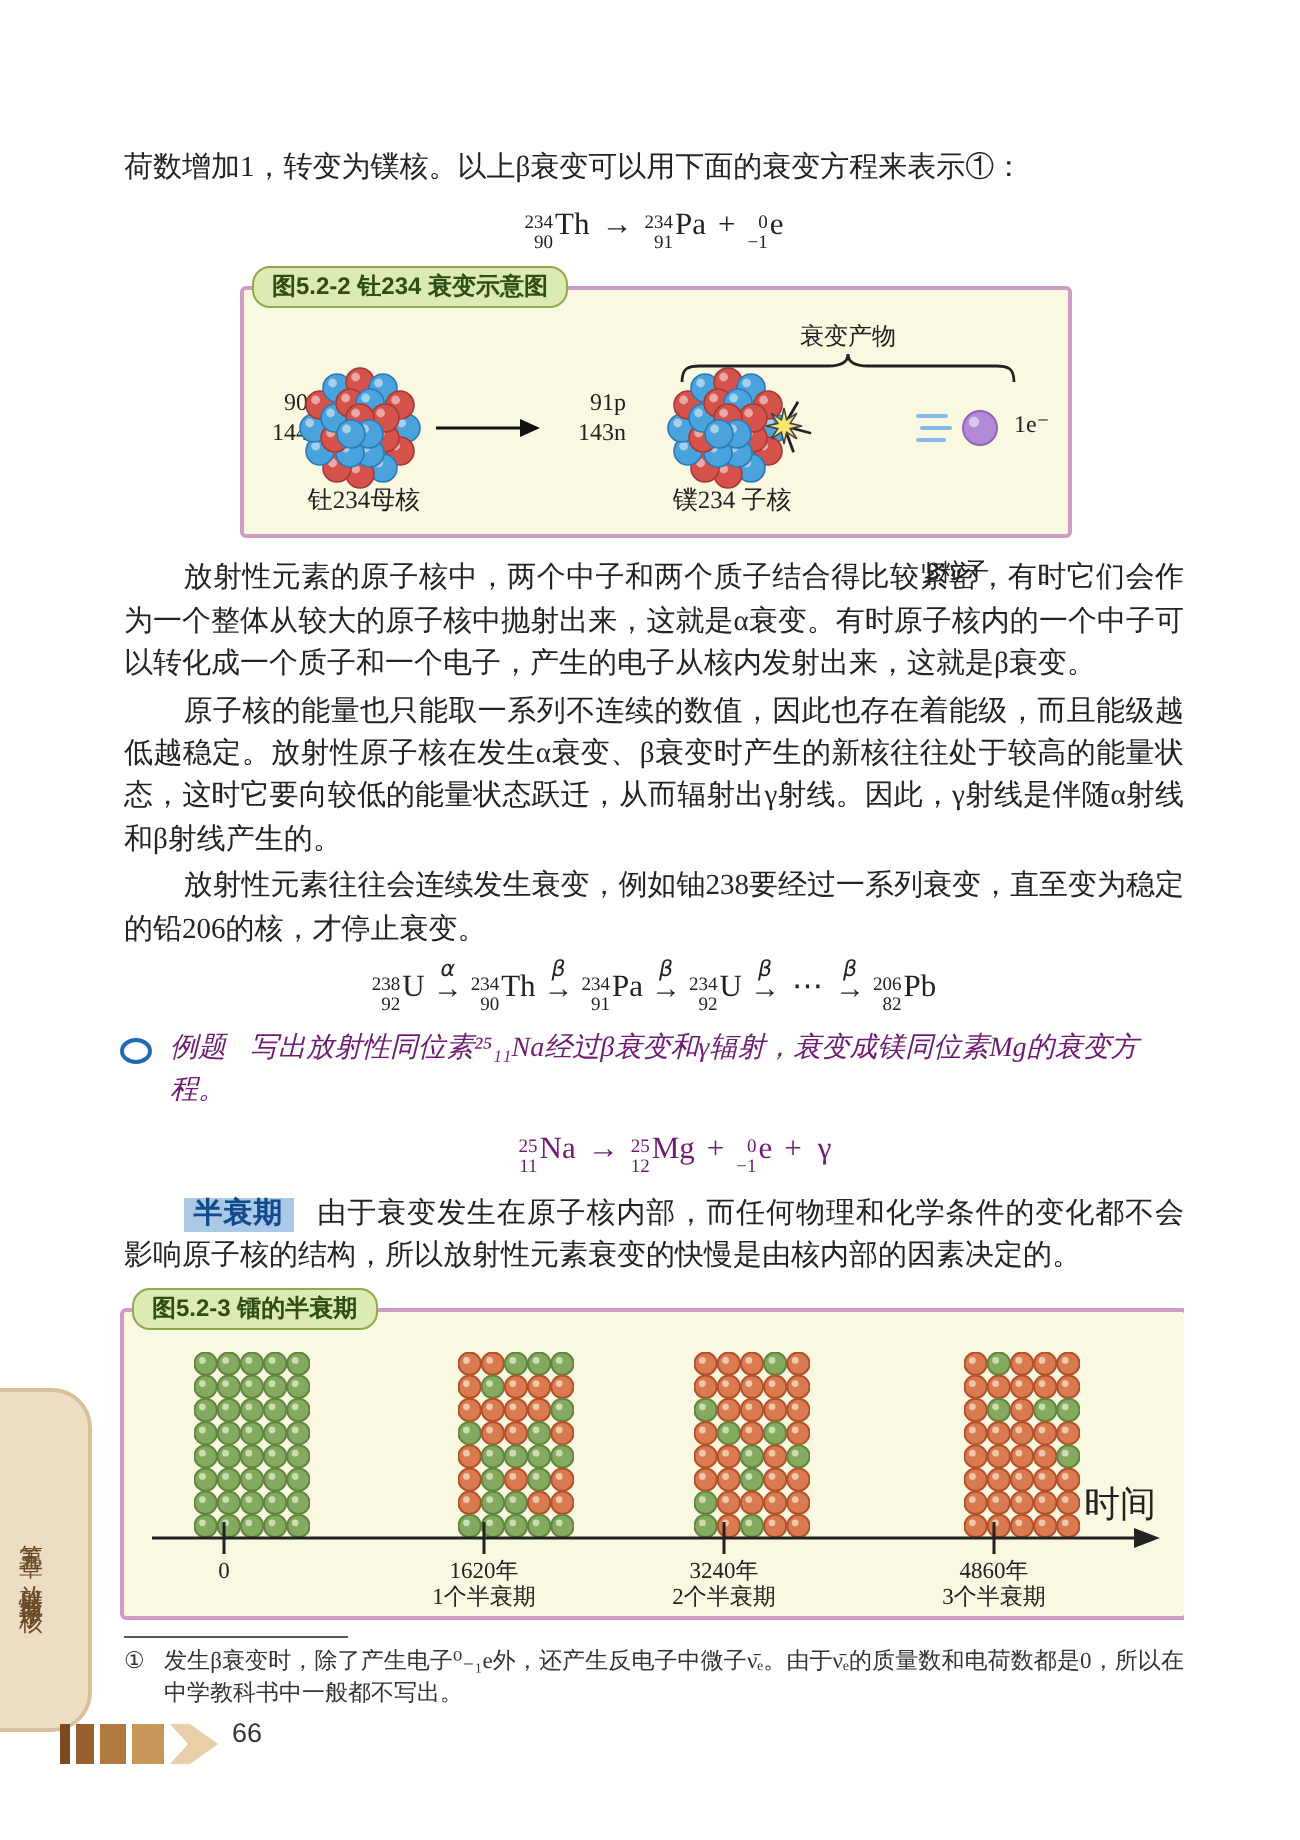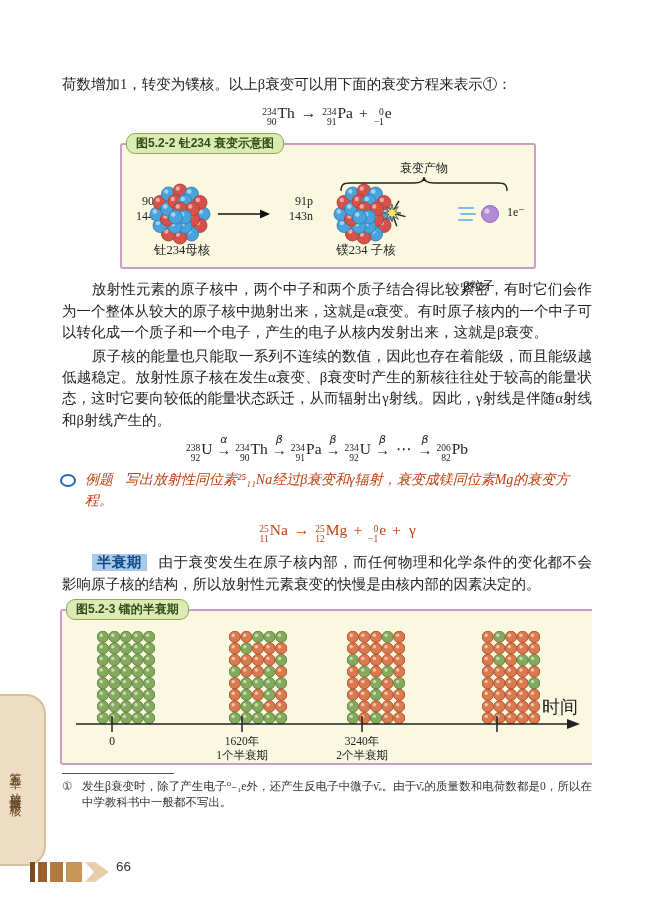--- a/index.html
+++ b/index.html
@@ -31,21 +31,21 @@
           font-family:"Liberation Sans",sans-serif;white-space:nowrap;}
   .fig1{margin:16px 0 10px 58px;width:412px;height:122px;}
   .fig2{margin:14px 0 8px -2px;width:530px;height:152px;}
 
   .abs{position:absolute;}
   .nlabel{font-size:12px;line-height:15px;text-align:right;width:36px;}
   .figcap{font-size:12.5px;text-align:center;}
   .smalllab{font-size:12px;}
 
   
-  .example{position:relative;padding-left:23px;font-style:italic;font-size:14px;line-height:21px;margin-top:4px;color:#c2410c;}
+  .example{position:relative;padding-left:23px;font-style:italic;font-size:14px;line-height:21px;margin-top:4px;color:#701a75;}
   .ex-icon{position:absolute;left:-2px;top:5px;width:12px;height:9px;border:2.5px solid #2268b4;border-radius:50%;}
   .ex-label{margin-right:12px;}
 
   
   .hl-para{margin-top:8px;}
   .hl-label{background:#a9c9e6;color:#134a8e;padding:0 5px 1px;margin-right:12px;font-weight:bold;font-style:normal;}
 
   
   .tl-label{position:absolute;width:96px;text-align:center;font-size:11.5px;line-height:13.5px;color:#222;}
   .axis-label{position:absolute;font-size:18px;color:#222;}
@@ -244,20 +244,21 @@
       </svg>
       <div class="abs smalllab" style="left:385px;top:60px;">1e⁻</div>
 
       <div class="abs figcap" style="left:20px;top:97px;width:80px;">钍234母核</div>
       <div class="abs figcap" style="left:198px;top:97px;width:92px;">镤234 子核</div>
       <div class="abs figcap" style="left:327px;top:97px;width:60px;margin-top:36px;">β粒子</div>
     </div>
 
     <p class="para">放射性元素的原子核中，两个中子和两个质子结合得比较紧密，有时它们会作为一个整体从较大的原子核中抛射出来，这就是α衰变。有时原子核内的一个中子可以转化成一个质子和一个电子，产生的电子从核内发射出来，这就是β衰变。</p>
     <p class="para p-gap">原子核的能量也只能取一系列不连续的数值，因此也存在着能级，而且能级越低越稳定。放射性原子核在发生α衰变、β衰变时产生的新核往往处于较高的能量状态，这时它要向较低的能量状态跃迁，从而辐射出γ射线。因此，γ射线是伴随α射线和β射线产生的。</p>
+    <p class="para p-gap">放射性元素往往会连续发生衰变，例如铀238要经过一系列衰变，直至变为稳定的铅206的核，才停止衰变。</p>
 
     <div class="eq-row">
       <span class="eq">
           <span class="nuc">
             <span class="pre">
               <span>238</span>
               <span>92</span>
             </span>
             <span class="sym">U</span>
           </span>
@@ -699,20 +700,24 @@
         <div></div>
       </div>
       <div class="tl-label" style="left:132px;top:124px;">
         <div>1620年</div>
         <div>1个半衰期</div>
       </div>
       <div class="tl-label" style="left:252px;top:124px;">
         <div>3240年</div>
         <div>2个半衰期</div>
       </div>
+      <div class="tl-label" style="left:387px;top:124px;">
+        <div>4860年</div>
+        <div>3个半衰期</div>
+      </div>
     </div>
 
     <div class="footrule"></div>
     <div class="footnote">
       <span class="fn-marker">①</span>
       <span class="fn-text">发生β衰变时，除了产生电子⁰₋₁e外，还产生反电子中微子ν̄ₑ。由于ν̄ₑ的质量数和电荷数都是0，所以在中学教科书中一般都不写出。</span>
     </div>
   </div>
 
   <div class="side-tab">

